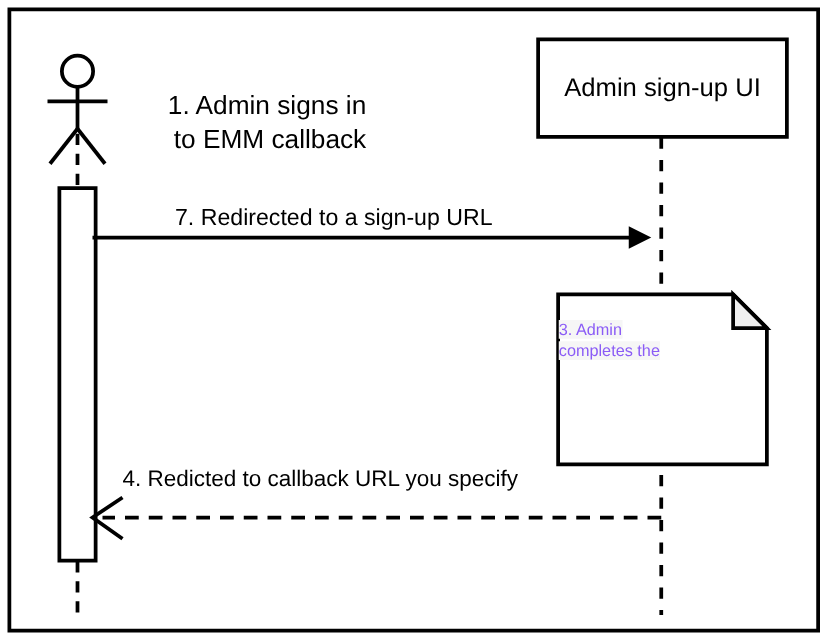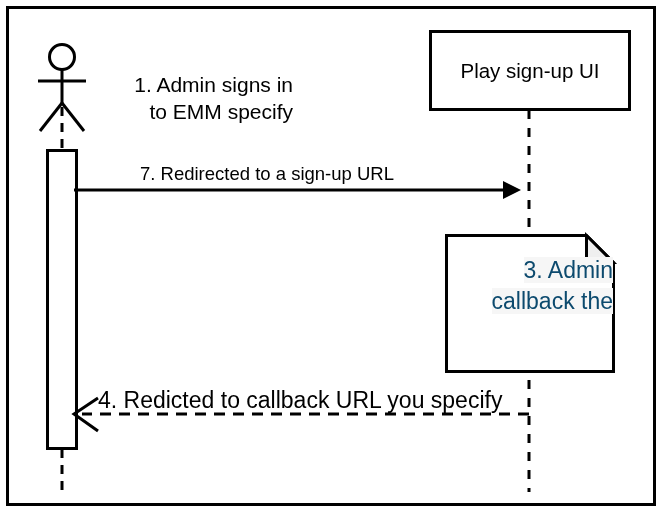--- a/index.html
+++ b/index.html
@@ -44,43 +44,43 @@
     width: 192px;
     margin-top: 40px;
   }
   .lbl-arrow2 {
     left: 140px;
     top: 162px;
     font-size: 18.5px;
   }
   .lbl-arrow4 {
     left: 98px;
-    top: 386px;
-    font-size: 23px;
+    top: 372px;
+    font-size: 18px;
   }
   .lbl-playui {
     position: absolute;
     left: 430px;
     top: 31px;
     width: 200px;
     height: 79px;
     display: flex;
     align-items: center;
     justify-content: center;
     font-size: 20.5px;
     color: #000000;
   }
   .note-text {
     position: absolute;
     left: 447px;
     top: 255px;
     width: 166px;
-    text-align: right;
-    font-size: 23px;
-    color: #0c4a6e;
+    text-align: left;
+    font-size: 13px;
+    color: #8b5cf6;
     line-height: 1.33;
   }
   .note-text span {
     background: #f6f6f6;
     display: inline;
   }
 </style>
 </head>
 <body>
 
@@ -119,27 +119,27 @@
     </g>
 
     <g>
       <line x1="529" y1="414" x2="82" y2="414" stroke="#000000" stroke-width="3" stroke-dasharray="11 8"></line>
       <polyline points="98,398 74,414 98,431" fill="none" stroke="#000000" stroke-width="3" stroke-linecap="butt" stroke-linejoin="miter"></polyline>
     </g>
   </svg>
 
   <div class="lbl lbl-step1">
     <div>1. Admin signs in</div>
-    <div>to EMM specify</div>
+    <div>to EMM callback</div>
   </div>
 
-  <div class="lbl-playui">Play sign-up UI</div>
+  <div class="lbl-playui">Admin sign-up UI</div>
 
   <div class="lbl lbl-arrow2">7. Redirected to a sign-up URL</div>
 
   <div class="note-text">
     <span>3. Admin</span><br>
-    <span>callback the</span><br>
+    <span>completes the</span><br>
   </div>
 
   <div class="lbl lbl-arrow4">4. Redicted to callback URL you specify</div>
 
 </div>
 
 </body></html>

